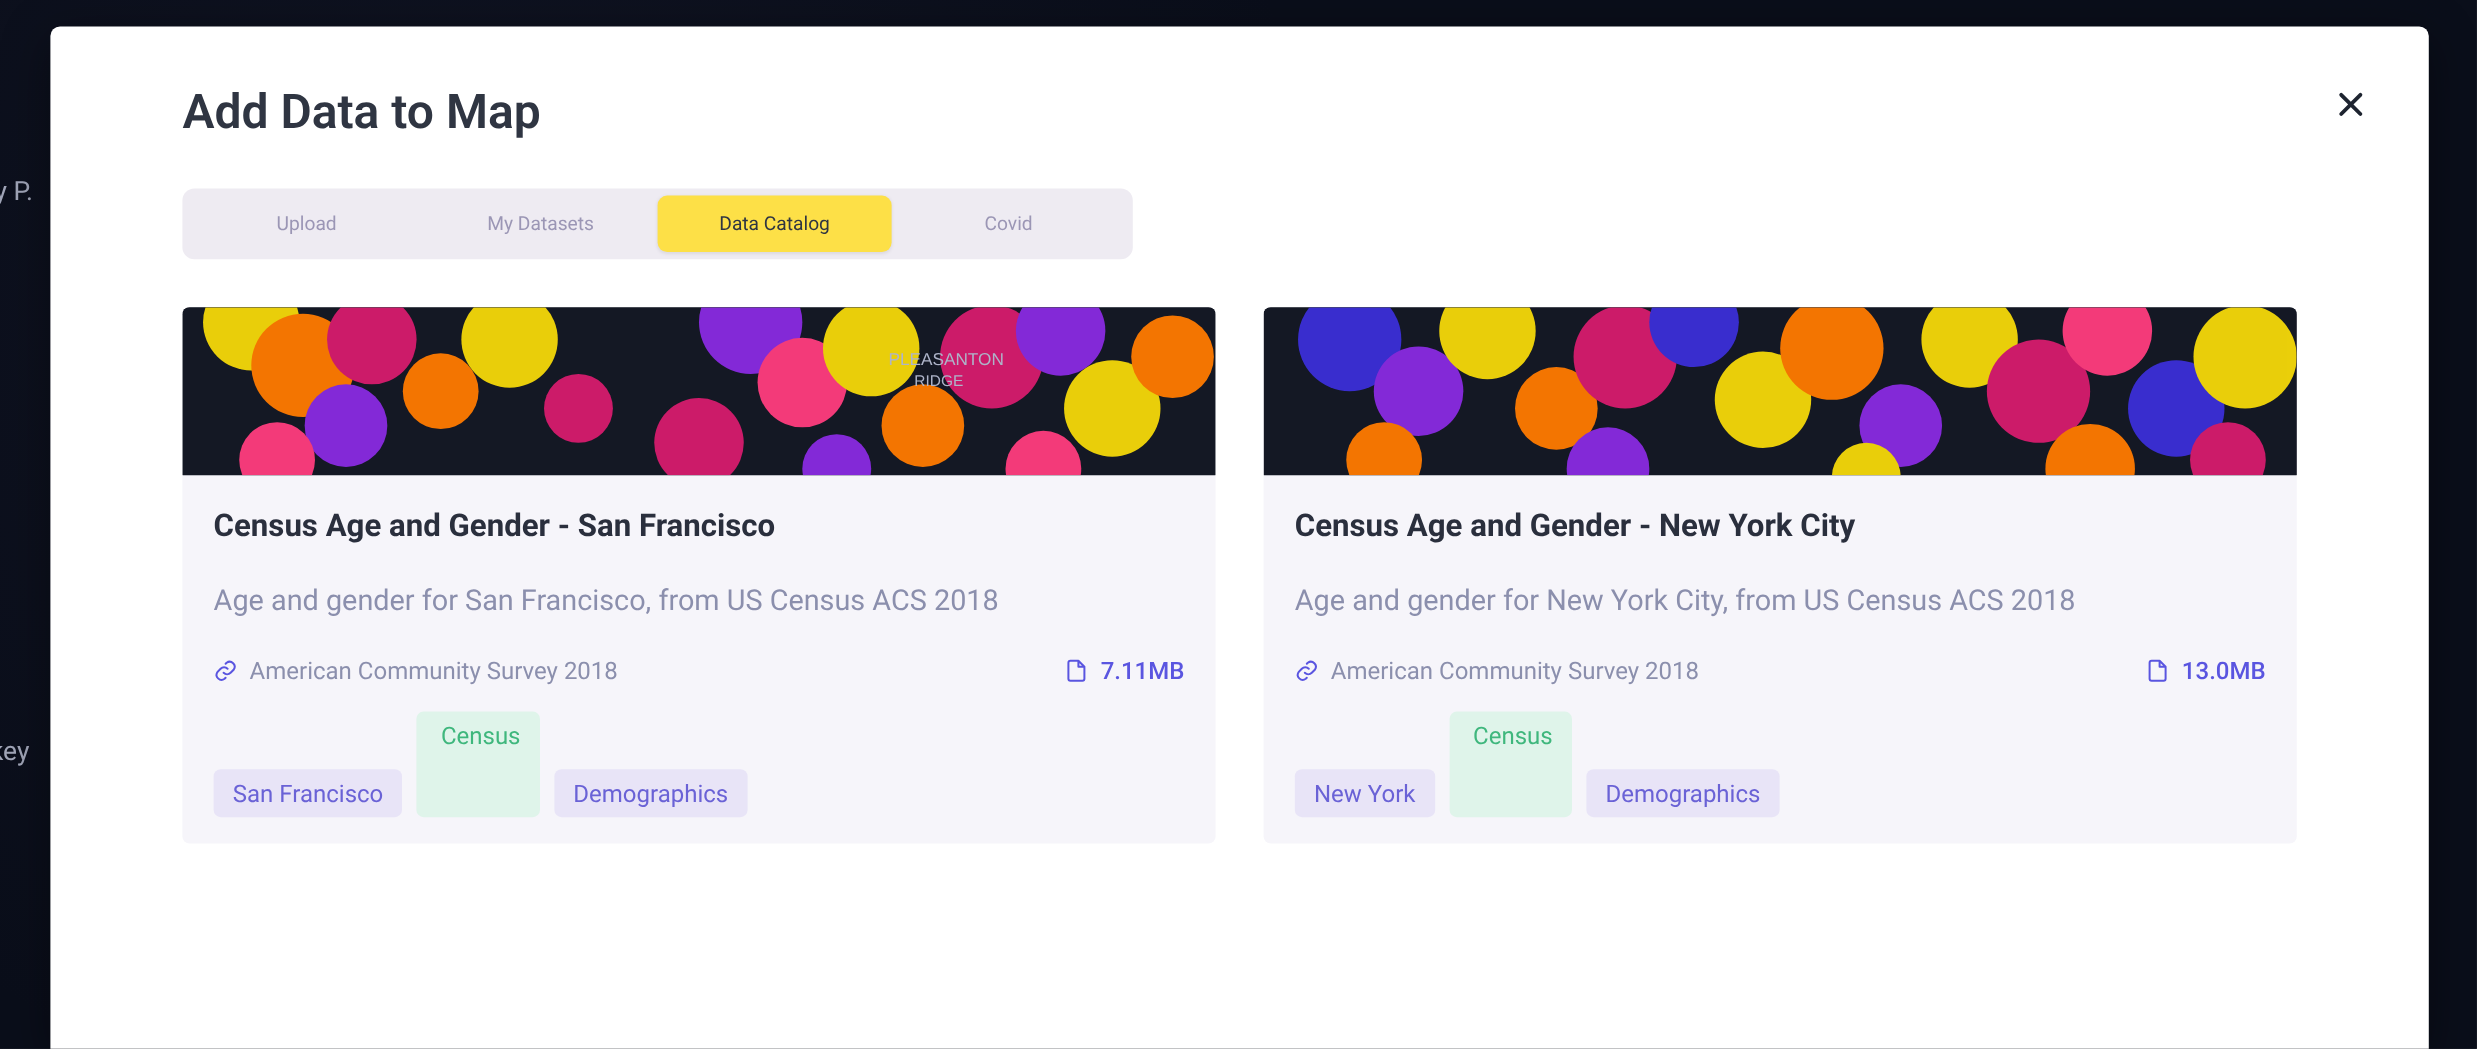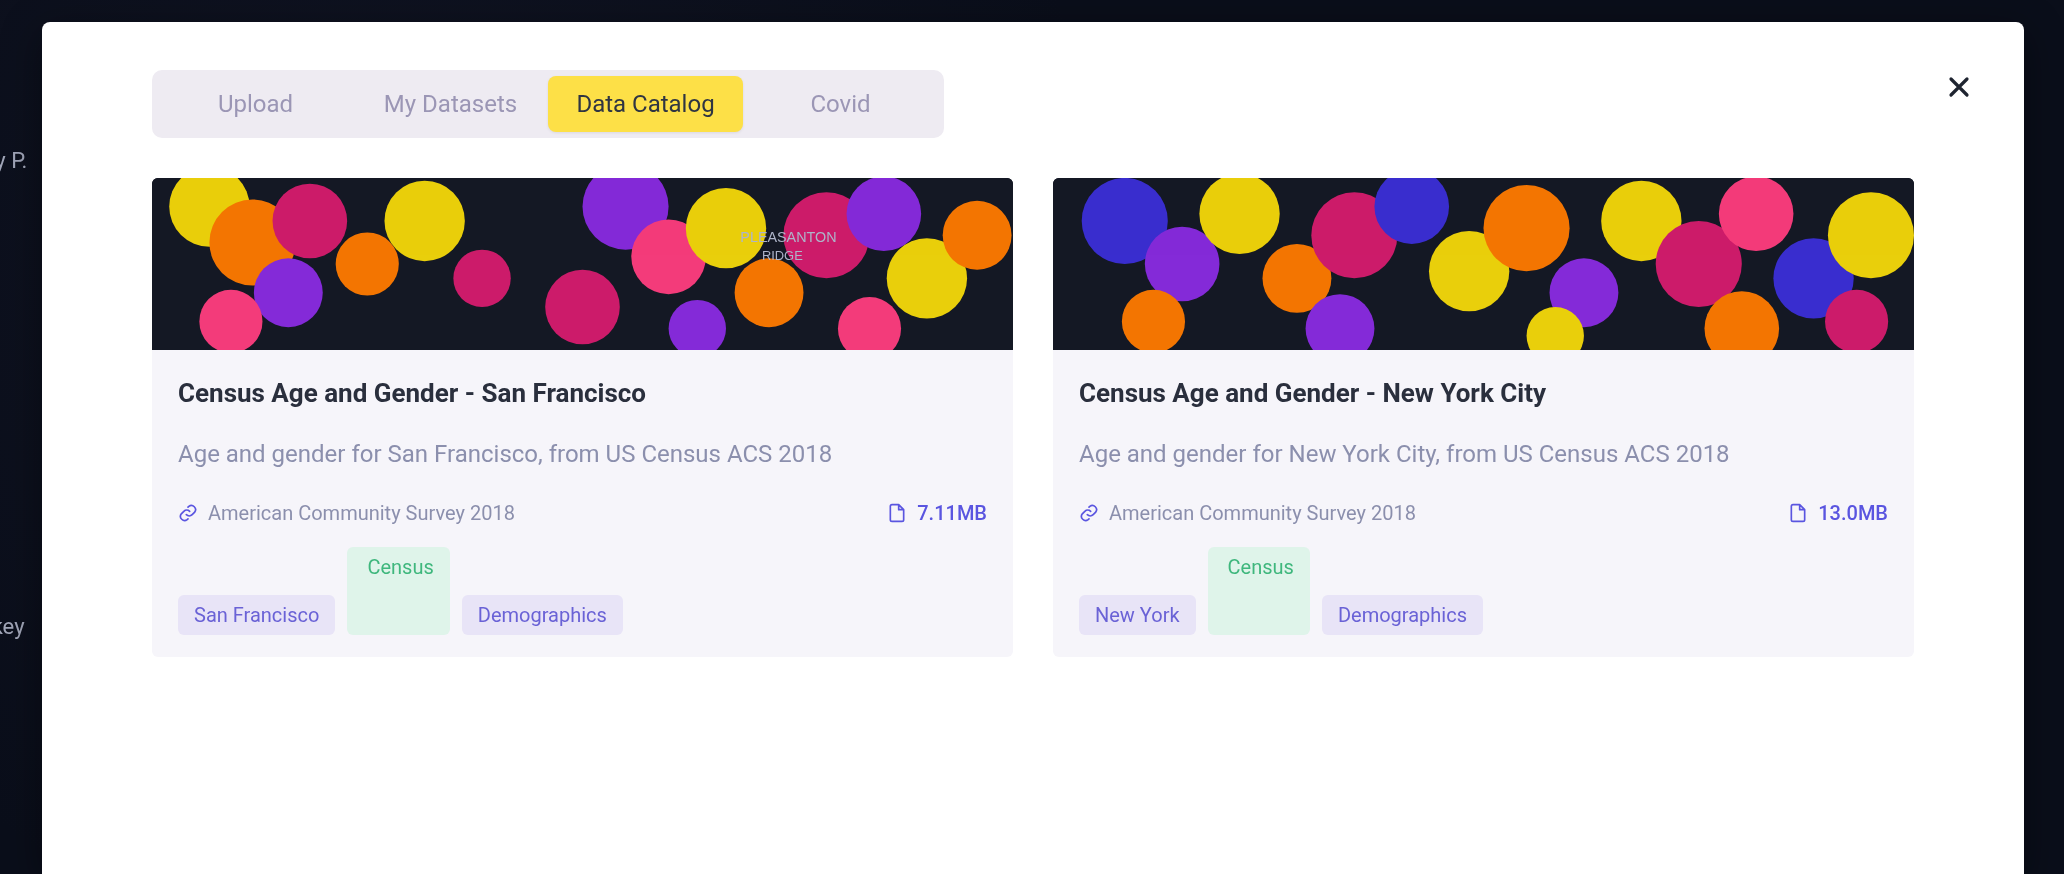--- a/index.html
+++ b/index.html
@@ -63,21 +63,21 @@
     background: #eeebf2;
     border-radius: 10px;
     padding: 6px;
     width: 792px;
     margin-bottom: 40px;
   }
   .tab {
     flex: 1;
     text-align: center;
     padding: 14px 0;
-    font-size: 24px;
+    font-size: 16px;
     color: #9b96b5;
     border-radius: 8px;
     cursor: pointer;
     user-select: none;
   }
   .tab.active {
     background: #fde047;
     color: #2f3542;
     box-shadow: 0 1px 3px rgba(0,0,0,0.08);
   }
@@ -89,21 +89,21 @@
   .card {
     flex: 1;
     background: #f6f5fa;
     border-radius: 6px;
     overflow: hidden;
     cursor: pointer;
     display: flex;
     flex-direction: column;
   }
   .card-img {
-    height: 172px;
+    height: 140px;
     width: 100%;
     background: #10141f;
     position: relative;
     overflow: hidden;
   }
   .card-img svg { width: 100%; height: 100%; display: block; }
   .card-body {
     padding: 28px 26px 22px 26px;
   }
   .card-title {
@@ -158,20 +158,21 @@
 </div>
 
 <div class="modal">
 
   <div class="modal-close">
     <svg viewBox="0 0 24 24">
       <path d="M4 4 L20 20 M20 4 L4 20" stroke="currentColor" stroke-width="3.2" stroke-linecap="round" fill="none"></path>
     </svg>
   </div>
 
+  <h1 class="modal-title">Add Data to Map</h1>
 
   <div class="tabs">
     <div class="tab">Upload</div>
     <div class="tab">My Datasets</div>
     <div class="tab active">Data Catalog</div>
     <div class="tab">Covid</div>
   </div>
 
   <div class="cards">
 

